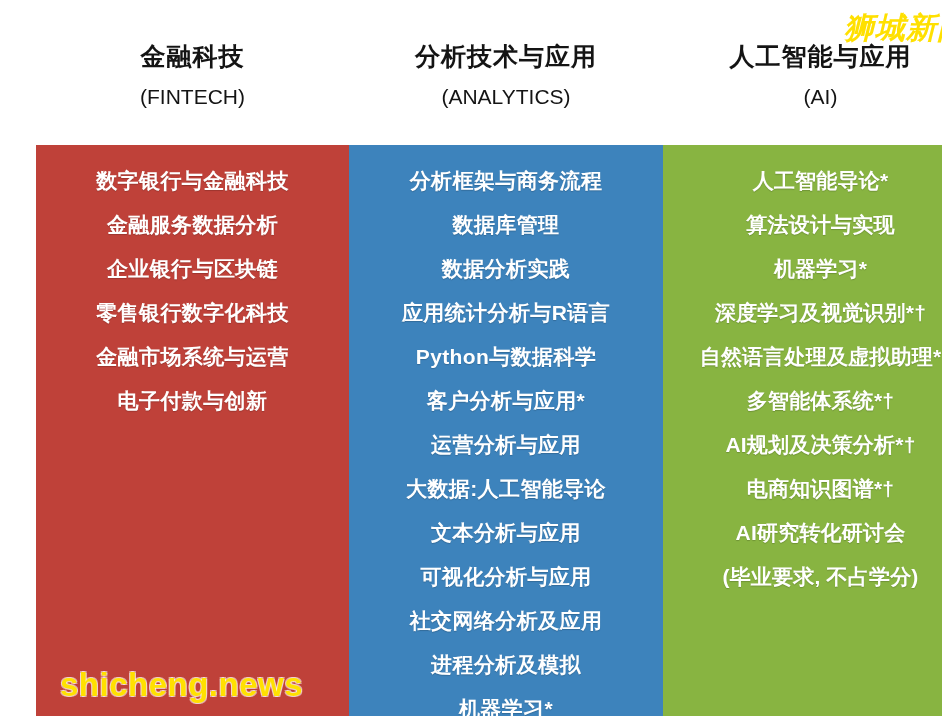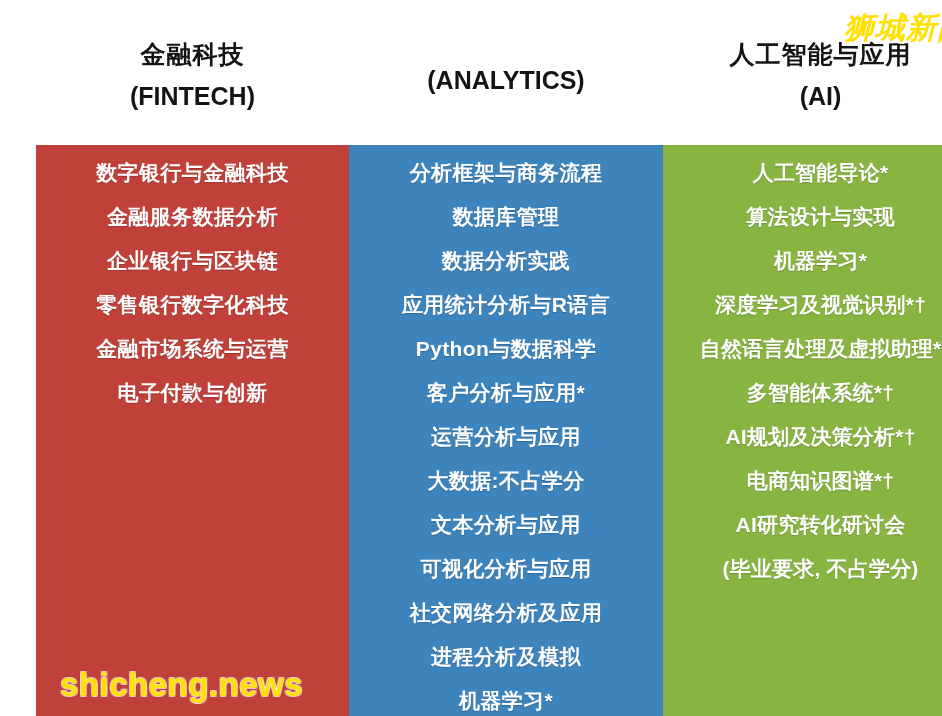--- a/index.html
+++ b/index.html
@@ -47,41 +47,41 @@
 
   .header-cn {
     font-size: 25px;
     font-weight: bold;
     color: #141414;
     letter-spacing: 1px;
     line-height: 1.25;
     white-space: nowrap;
   }
   .header-en {
-    font-size: 25px;
-    font-weight: bold;
+    font-size: 21px;
+    font-weight: normal;
     color: #141414;
     line-height: 1.25;
     margin-top: 11px;
     white-space: nowrap;
   }
 
   
   .panels-row {
     position: absolute;
     top: 145px;
     left: 0;
     width: 942px;
     height: 571px;
     display: flex;
   }
   .panel {
     box-sizing: border-box;
     position: relative;
-    padding-top: 6px;
+    padding-top: 14px;
     overflow: hidden;
   }
   .panel.col1 { width: 313px; }
   .panel.col2 { width: 314px; }
   .panel.col3 { width: 315px; }
 
   .course-list {
     list-style: none;
     margin: 0;
     padding: 0;
@@ -140,20 +140,21 @@
 <body>
 
 <div id="curriculum-board">
 
   <div class="header-row">
     <div class="header-cell col1">
       <div class="header-cn">金融科技</div>
       <div class="header-en">(FINTECH)</div>
     </div>
     <div class="header-cell col2">
+      <div class="header-cn">分析技术与应用</div>
       <div class="header-en">(ANALYTICS)</div>
     </div>
     <div class="header-cell col3">
       <div class="header-cn">人工智能与应用</div>
       <div class="header-en">(AI)</div>
     </div>
   </div>
 
   <div class="panels-row">
     <div class="panel col1" style="background-color: rgb(191, 65, 57);">
@@ -168,21 +169,21 @@
     </div>
     <div class="panel col2" style="background-color: rgb(61, 131, 188);">
       <ul class="course-list">
           <li class="course-item">分析框架与商务流程</li>
           <li class="course-item">数据库管理</li>
           <li class="course-item">数据分析实践</li>
           <li class="course-item">应用统计分析与R语言</li>
           <li class="course-item">Python与数据科学</li>
           <li class="course-item">客户分析与应用*</li>
           <li class="course-item">运营分析与应用</li>
-          <li class="course-item">大数据:不占学分</li>
+          <li class="course-item">大数据:人工智能导论</li>
           <li class="course-item">文本分析与应用</li>
           <li class="course-item">可视化分析与应用</li>
           <li class="course-item">社交网络分析及应用</li>
           <li class="course-item">进程分析及模拟</li>
           <li class="course-item">机器学习*</li>
         </ul>
     </div>
     <div class="panel col3" style="background-color: rgb(136, 180, 65);">
       <ul class="course-list">
           <li class="course-item">人工智能导论*</li>

